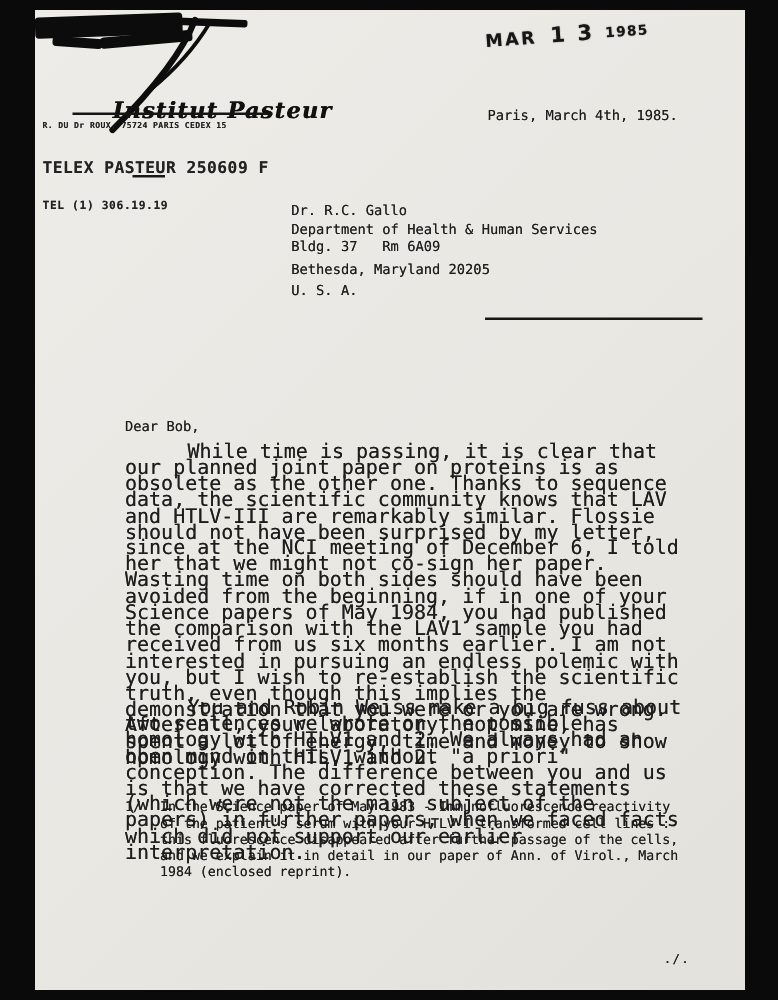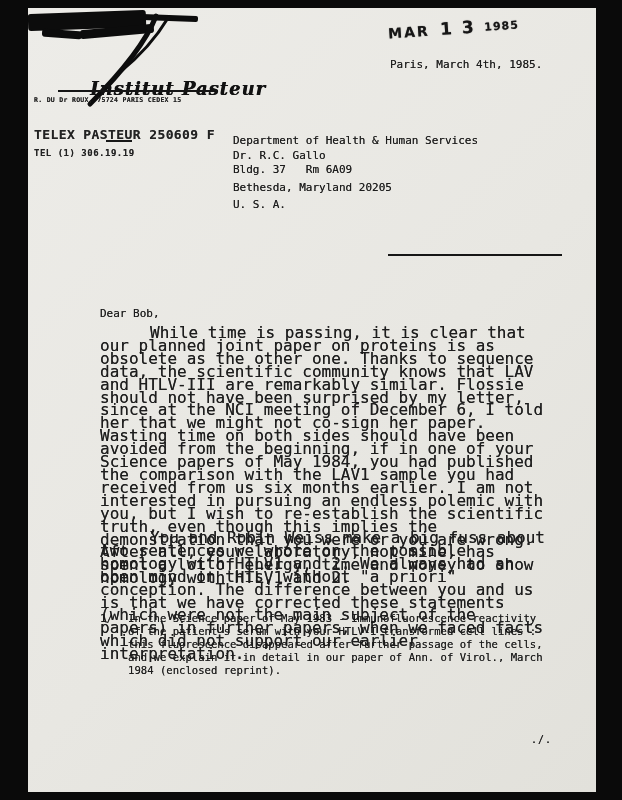--- a/index.html
+++ b/index.html
@@ -32,20 +32,21 @@
     letter-spacing:2px;white-space:nowrap;
   }
   .stamp .p1{font-size:14px;}
   .stamp .p2{font-size:17px;margin-left:3px;}
   .stamp .p3{font-size:11px;margin-left:1px;position:relative;top:-1px;letter-spacing:1px;}
   
   .tw{
     font-family:"DejaVu Sans Mono", monospace;
     color:#1d1d1d;
     text-shadow:0 0 .4px rgba(10,10,10,.7);
+    margin-top:28px;
   }
   .date-line{position:absolute;left:362px;top:50px;font-size:11px;}
   
   .lh-name{
     position:absolute;left:62px;top:56px;
     font-family:"DejaVu Serif", serif;
     font-weight:bold;font-style:italic;
     font-size:18px;color:#111;
     letter-spacing:1px;
     text-shadow:.4px 0 0 #111;
@@ -53,21 +54,21 @@
     margin-top:14px;
   }
   .lh-underline{position:absolute;left:30px;top:82px;width:160px;height:2px;background:#151515;}
   .lh-small{
     position:absolute;left:6px;top:88px;width:210px;
     font-family:"DejaVu Sans Mono", monospace;font-weight:bold;color:#222;
     text-shadow:0 0 .5px rgba(0,0,0,.5);
   }
   .lh-address{font-size:6.5px;letter-spacing:.3px;}
   .lh-telex{font-size:13px;margin-top:23px;letter-spacing:.4px;}
-  .lh-tel{font-size:9px;margin-top:6px;letter-spacing:.5px;}
+  .lh-tel{font-size:9px;margin-top:18px;letter-spacing:.5px;}
   .lh-tel-line{position:absolute;left:78px;top:132px;width:26px;height:2px;background:#181818;}
   
   .recipient{position:absolute;left:205px;top:126px;font-size:11px;}
   .recipient .line{white-space:pre;line-height:14.5px;}
   .recipient .line:nth-child(4),
   .recipient .line:nth-child(5),
   .recipient .line:nth-child(6){margin-top:3px;}
   .divider{position:absolute;left:360px;top:246px;width:174px;height:2px;background:#161616;}
   
   .salutation{position:absolute;left:72px;top:299px;font-size:11px;}
@@ -104,22 +105,22 @@
   <div class="lh-name">Institut Pasteur</div>
   <div class="lh-underline"></div>
   <div class="lh-small">
     <div class="lh-address">R. DU Dr ROUX, 75724 PARIS CEDEX 15</div>
     <div class="lh-telex">TELEX PASTEUR 250609 F</div>
     <div class="lh-tel">TEL (1) 306.19.19</div>
   </div>
   <div class="lh-tel-line"></div>
 
   <div class="tw recipient">
+    <div class="line">Dr. R.C. Gallo</div>
     <div class="line">Department of Health &amp; Human Services</div>
-    <div class="line">Dr. R.C. Gallo</div>
     <div class="line">Bldg. 37   Rm 6A09</div>
     <div class="line">Bethesda, Maryland 20205</div>
     <div class="line">U. S. A.</div>
   </div>
 
   <div class="divider"></div>
 
   <div class="tw salutation">Dear Bob,</div>
 
   <div class="tw para para1">While time is passing, it is clear that our planned joint paper on proteins is as obsolete as the other one. Thanks to sequence data, the scientific community knows that LAV and HTLV-III are remarkably similar. Flossie should not have been surprised by my letter, since at the NCI meeting of December 6, I told her that we might not co-sign her paper. Wasting time on both sides should have been avoided from the beginning, if in one of your Science papers of May 1984, you had published the comparison with the LAV1 sample you had received from us six months earlier. I am not interested in pursuing an endless polemic with you, but I wish to re-establish the scientific truth, even though this implies the demonstration that you were or you are wrong. After all, your laboratory, not mine, has spent a lot of energy, time and money to show homology with HTLV1 and 2.</div>

